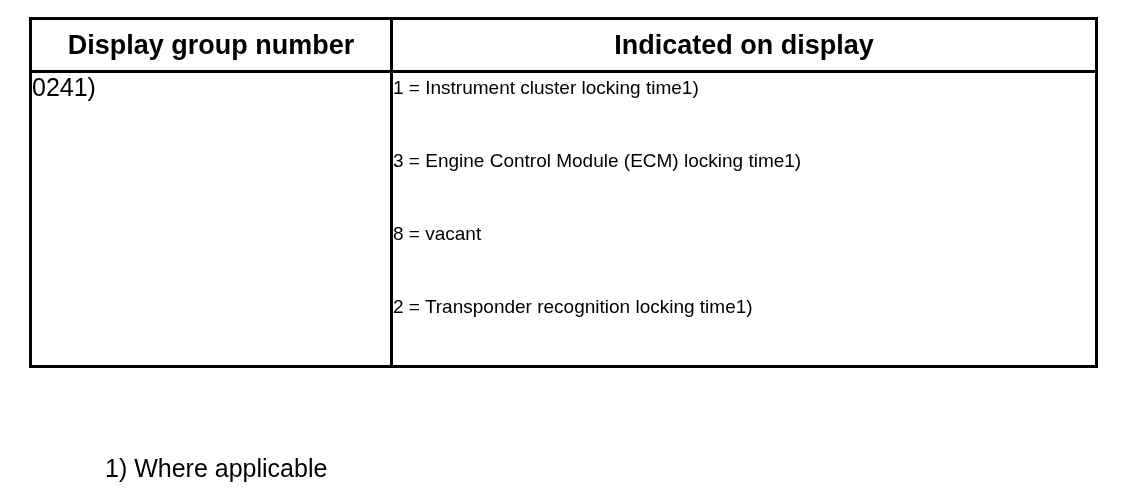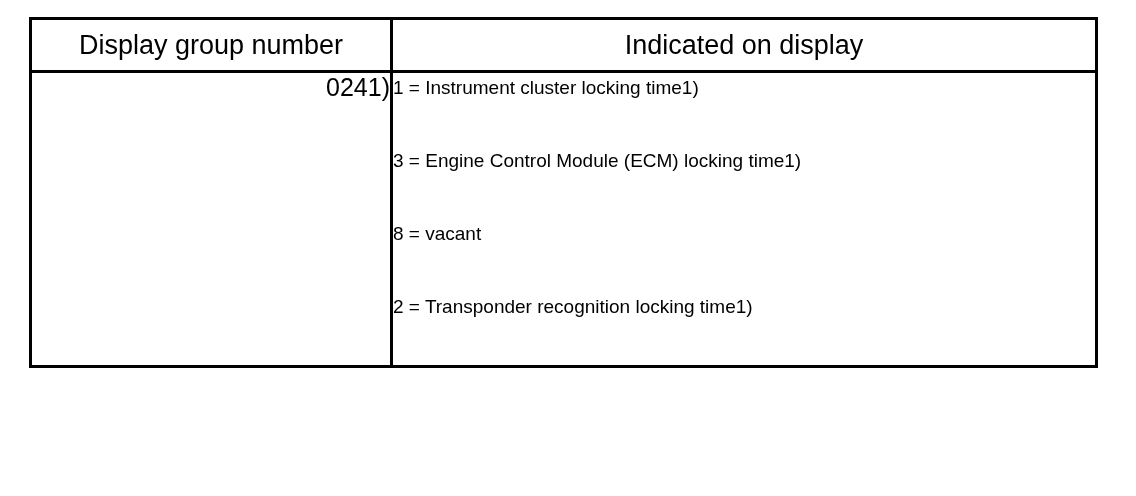--- a/index.html
+++ b/index.html
@@ -41,30 +41,30 @@
     background: #ffffff;
   }
 
   col.col-group { width: 360px; }
   col.col-ind   { width: 703px; }
 
   
   .hdr-cell {
     height: 50px;
     text-align: center;
-    font-weight: normal;
+    font-weight: bold;
     font-size: 27px;
     line-height: 50px;
     vertical-align: middle;
     white-space: nowrap;
   }
 
   
   .group-cell {
-    text-align: right;
+    text-align: left;
     font-size: 25px;
     font-weight: normal;
     padding-top: 16px;
     white-space: nowrap;
   }
 
   
   .ind-cell {
     text-align: left;
     font-size: 19px;
@@ -137,14 +137,15 @@
             <li>8 = vacant</li>
             <li>2 = Transponder recognition locking time1)</li>
           </ul>
         </td>
       </tr>
 
 
     </tbody>
   </table>
 
+  <div class="footnote">1) Where applicable</div>
 
 </div>
 
 </body></html>

